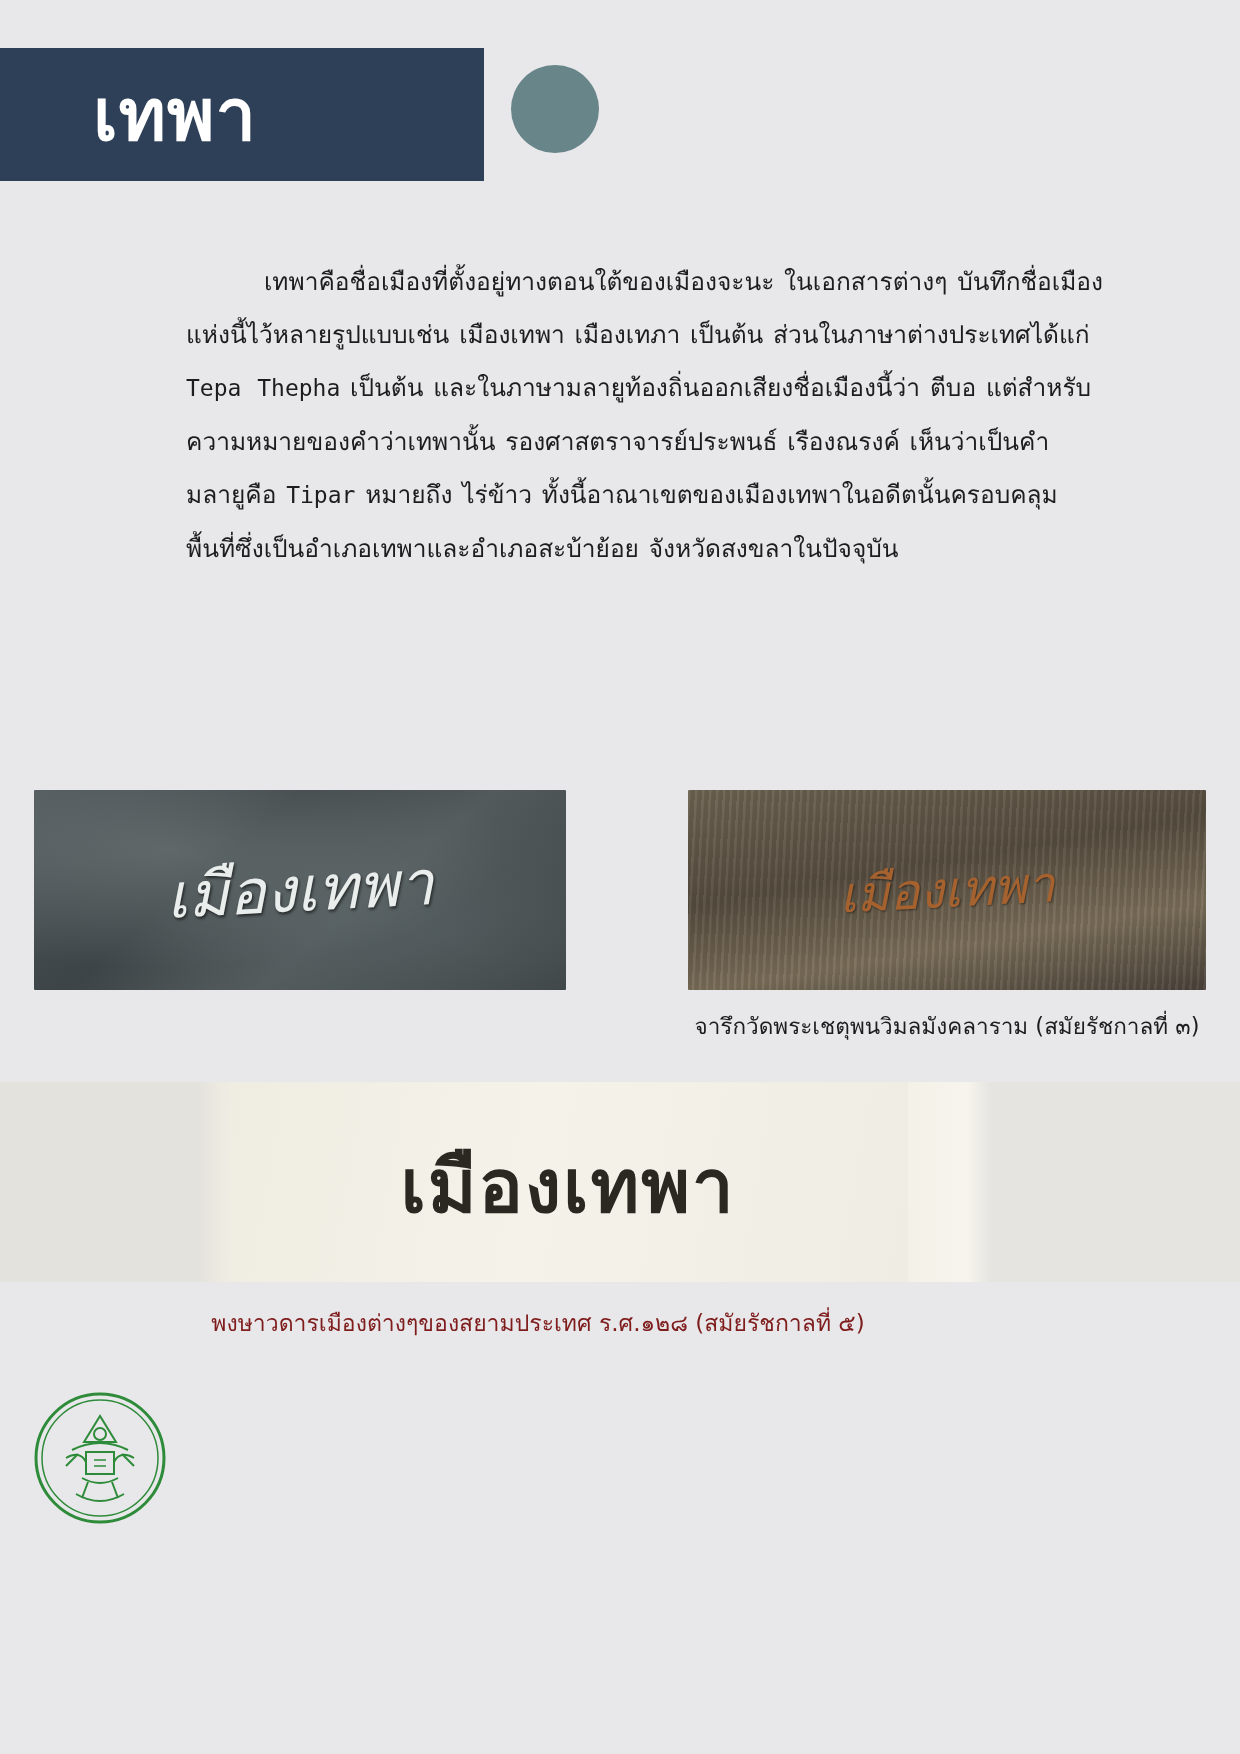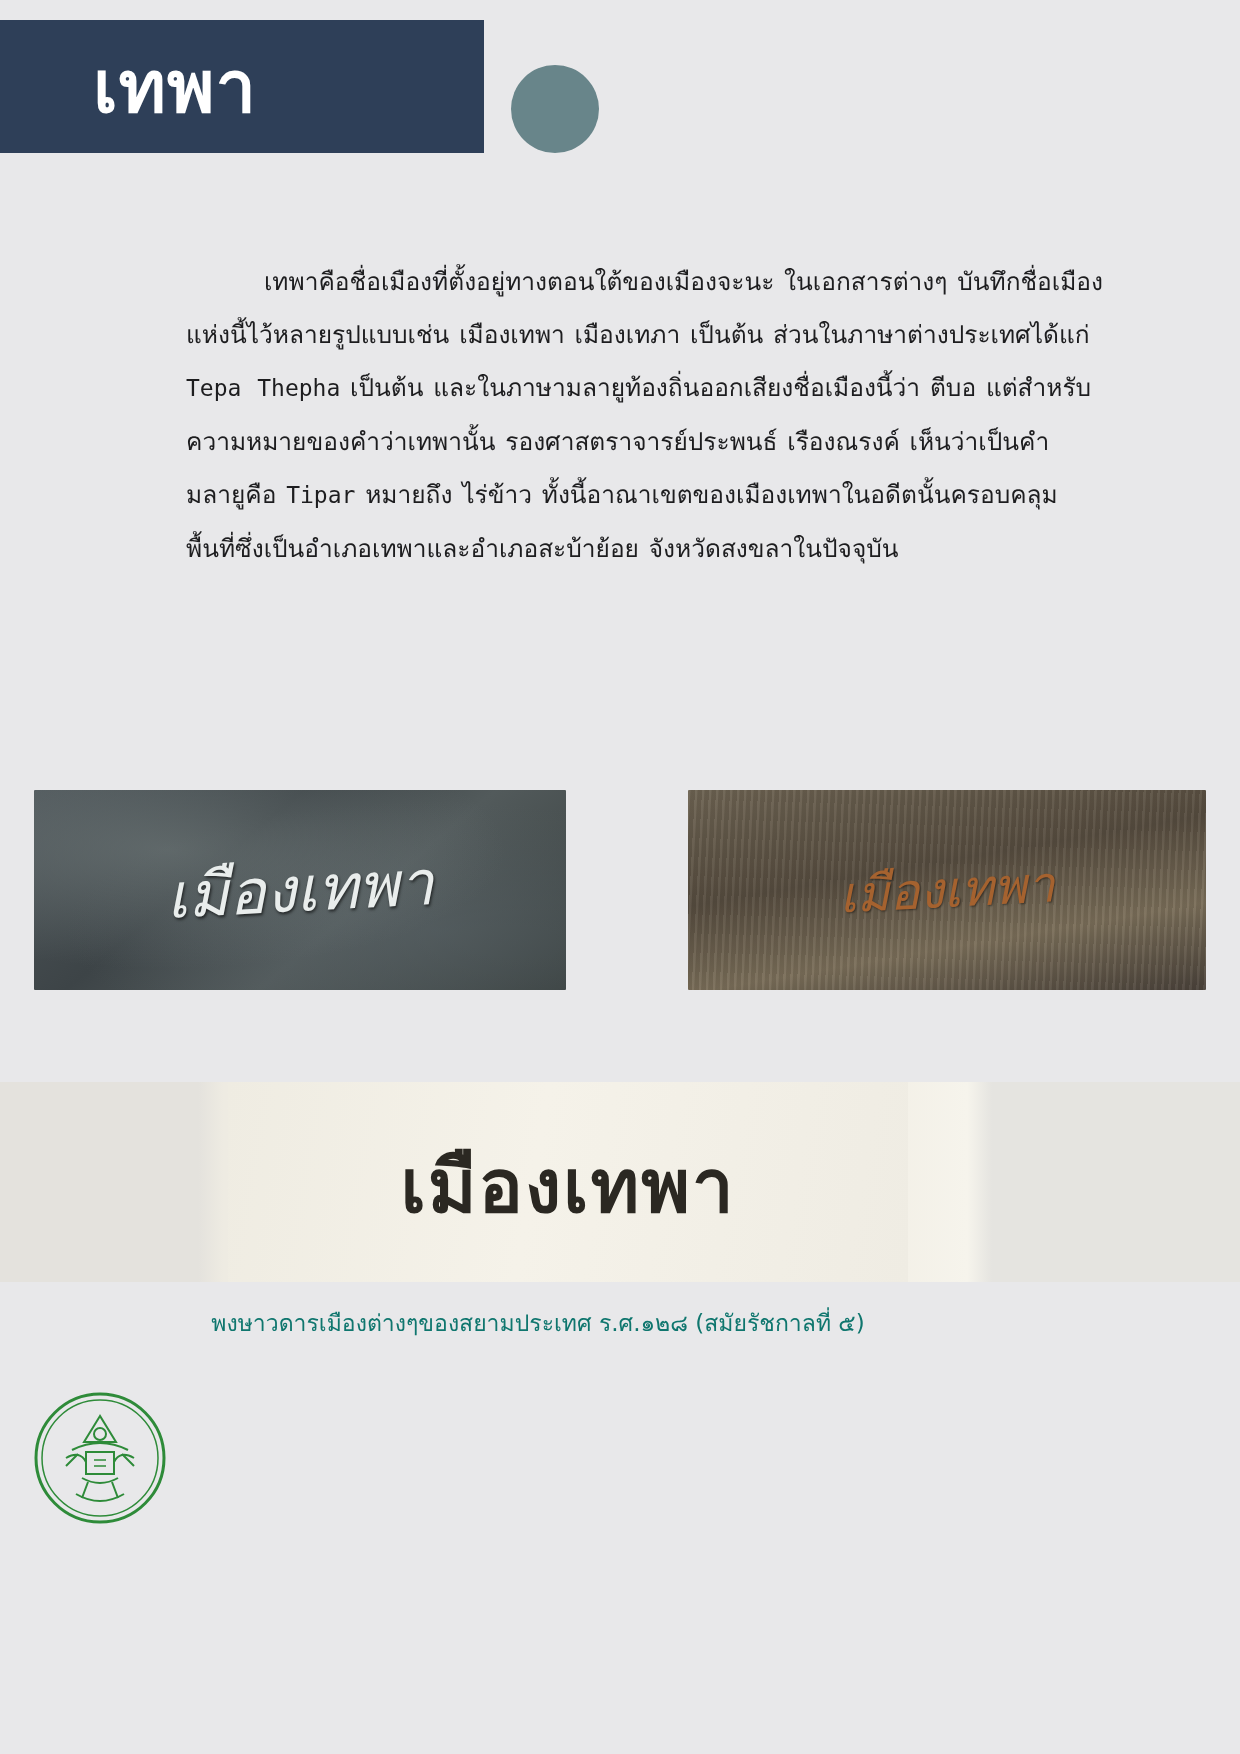--- a/index.html
+++ b/index.html
@@ -12,21 +12,21 @@
     background: #e8e8ea;
     font-family: "DejaVu Sans", "Liberation Sans", sans-serif;
     position: relative;
     overflow: hidden;
   }
 
   
   .header-band {
     position: absolute;
     left: 0;
-    top: 20px;
+    top: 48px;
     width: 484px;
     height: 133px;
     background: #2e3f58;
     display: flex;
     align-items: center;
   }
   .header-title {
     color: #ffffff;
     font-size: 72px;
     font-weight: bold;
@@ -169,21 +169,21 @@
     letter-spacing: 2px;
     font-family: "DejaVu Sans", "Liberation Sans", sans-serif;
   }
   .banner-caption {
     position: absolute;
     left: 0;
     top: 1305px;
     width: 1076px;
     text-align: center;
     font-size: 23px;
-    color: #0f766e;
+    color: #7f1d1d;
   }
 
   
   .seal {
     position: absolute;
     left: 32px;
     top: 1390px;
     width: 136px;
     height: 136px;
   }
@@ -205,20 +205,21 @@
   <div class="fig fig-left">
     <div class="plate plate-stone">
       <div class="plate-inkscript ink-white">เมืองเทพา</div>
     </div>
   </div>
 
   <div class="fig fig-right">
     <div class="plate plate-wood">
       <div class="plate-inkscript ink-rust">เมืองเทพา</div>
     </div>
+    <div class="caption">จารึกวัดพระเชตุพนวิมลมังคลาราม (สมัยรัชกาลที่ ๓)</div>
   </div>
 
 </div>
 
 <div class="banner-wrap">
   <div class="banner-inner">
     <div class="banner-script">เมืองเทพา</div>
   </div>
 </div>
 <div class="banner-caption">พงษาวดารเมืองต่างๆของสยามประเทศ ร.ศ.๑๒๘ (สมัยรัชกาลที่ ๕)</div>

